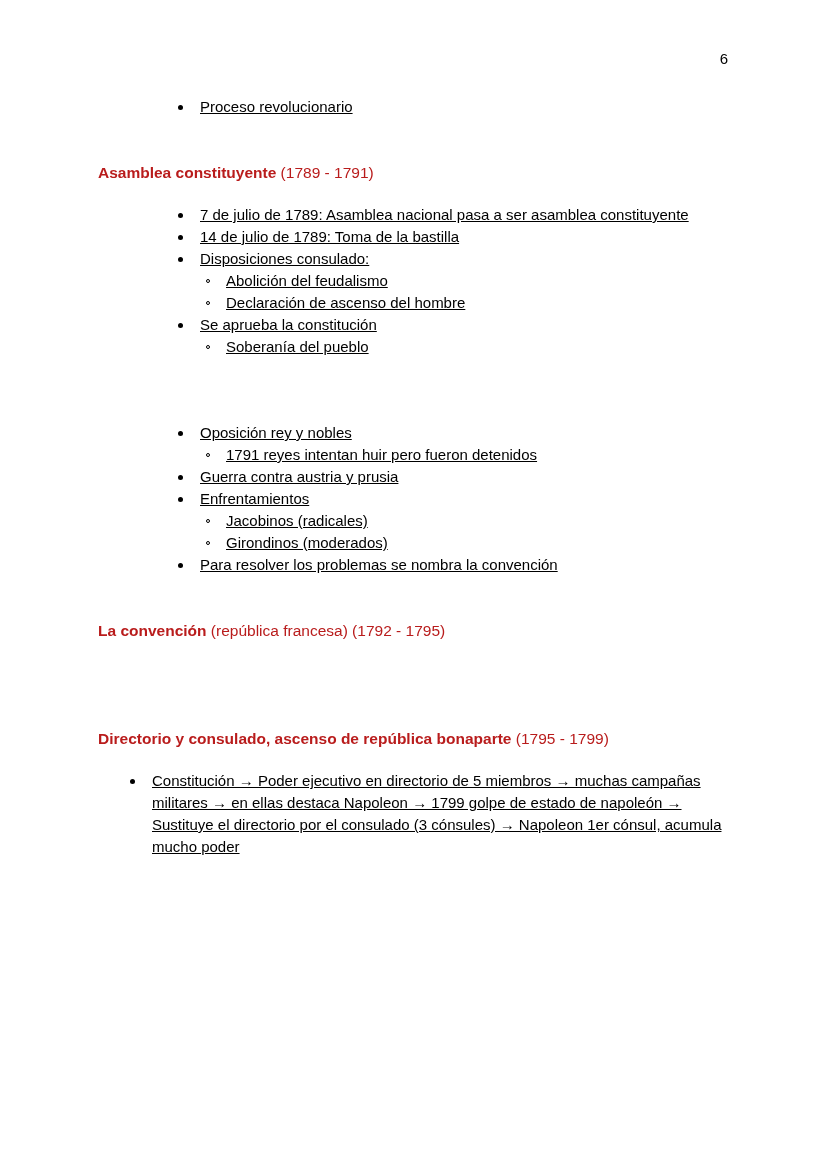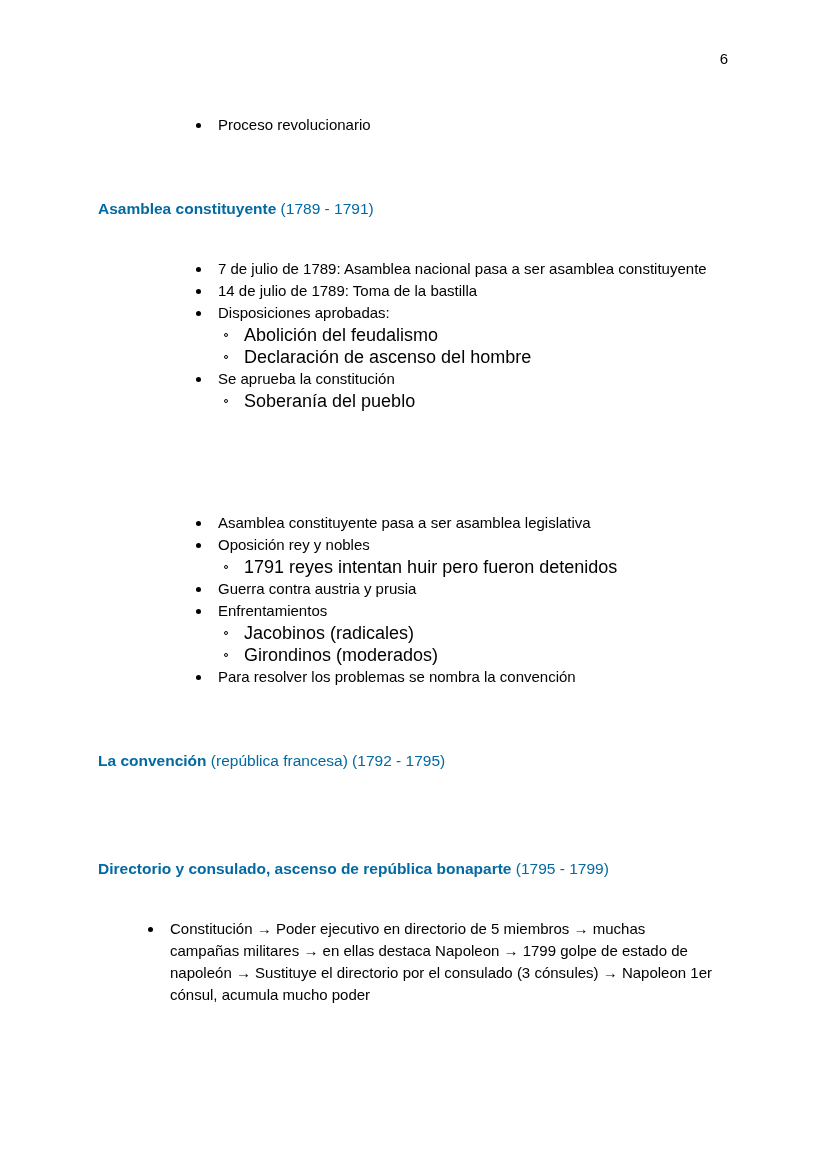--- a/index.html
+++ b/index.html
@@ -34,34 +34,35 @@
   .content {
     position: absolute;
     left: 98px;
     top: 96px;
     width: 632px;
   }
   
   .heading {
     font-size: 15.5px;
     line-height: 22px;
-    color: #0369a1;
+    color: #b91c1c;
     margin: 0;
   }
   .heading .h-bold {
     font-weight: bold;
   }
   .heading .h-reg {
     font-weight: normal;
   }
   
   ul.lvl1 {
     list-style: none;
-    margin: 18px;
+    margin: 0;
     padding: 0;
+    text-decoration: underline;
   }
   ul.lvl1 > li.b1 {
     position: relative;
     padding-left: 22px;
     font-size: 15px;
     line-height: 22px;
     margin: 0;
   }
   ul.lvl1 > li.b1::before {
     content: "";
@@ -74,21 +75,21 @@
     background: #000;
   }
   ul.lvl2 {
     list-style: none;
     margin: 0;
     padding: 0 0 0 28px;
   }
   ul.lvl2 > li.b2 {
     position: relative;
     padding-left: 20px;
-    font-size: 18px;
+    font-size: 15px;
     line-height: 22px;
     margin: 0;
   }
   ul.lvl2 > li.b2::before {
     content: "";
     position: absolute;
     left: 0px;
     top: 8.5px;
     width: 4px;
     height: 4px;
@@ -123,40 +124,39 @@
     <div class="heading">
       <span class="h-bold">Asamblea constituyente</span><span class="h-reg"> (1789 - 1791)</span>
     </div>
 
     <div class="gap-heading-list"></div>
 
     <div class="indent-main">
       <ul class="lvl1">
         <li class="b1">7 de julio de 1789: Asamblea nacional pasa a ser asamblea constituyente</li>
         <li class="b1">14 de julio de 1789: Toma de la bastilla</li>
-        <li class="b1">Disposiciones aprobadas:</li>
+        <li class="b1">Disposiciones consulado:</li>
         <ul class="lvl2">
           <li class="b2"> Abolición del feudalismo</li>
           <li class="b2">Declaración de ascenso del hombre</li>
         </ul>
         <li class="b1">Se aprueba la constitución</li>
         <ul class="lvl2">
           <li class="b2">Soberanía del pueblo</li>
         </ul>
       </ul>
     </div>
 
     <div class="gap-large"></div>
 
 
     <div class="gap-heading-list"></div>
 
     <div class="indent-main">
       <ul class="lvl1">
-        <li class="b1">Asamblea constituyente pasa a ser asamblea legislativa</li>
         <li class="b1">Oposición rey y nobles</li>
         <ul class="lvl2">
           <li class="b2"> 1791 reyes intentan huir pero fueron detenidos</li>
         </ul>
         <li class="b1">Guerra contra austria y prusia</li>
         <li class="b1">Enfrentamientos</li>
         <ul class="lvl2">
           <li class="b2">Jacobinos (radicales)</li>
           <li class="b2">Girondinos (moderados)</li>
         </ul>

